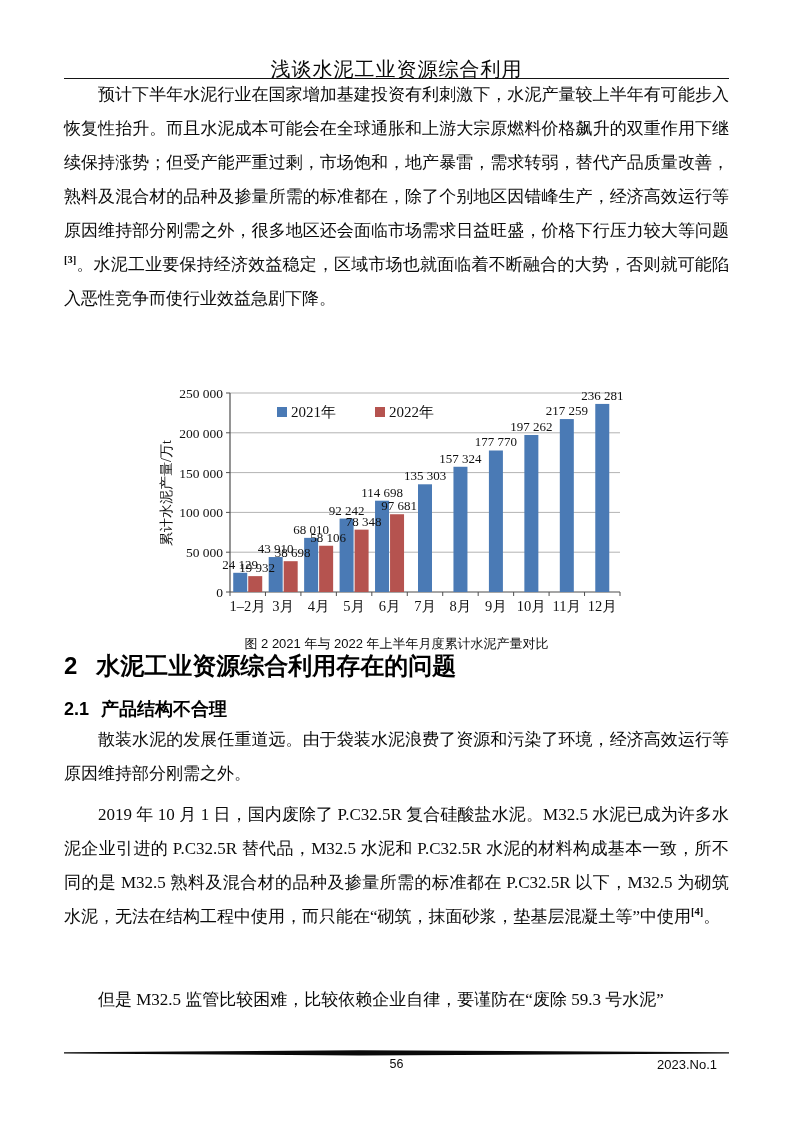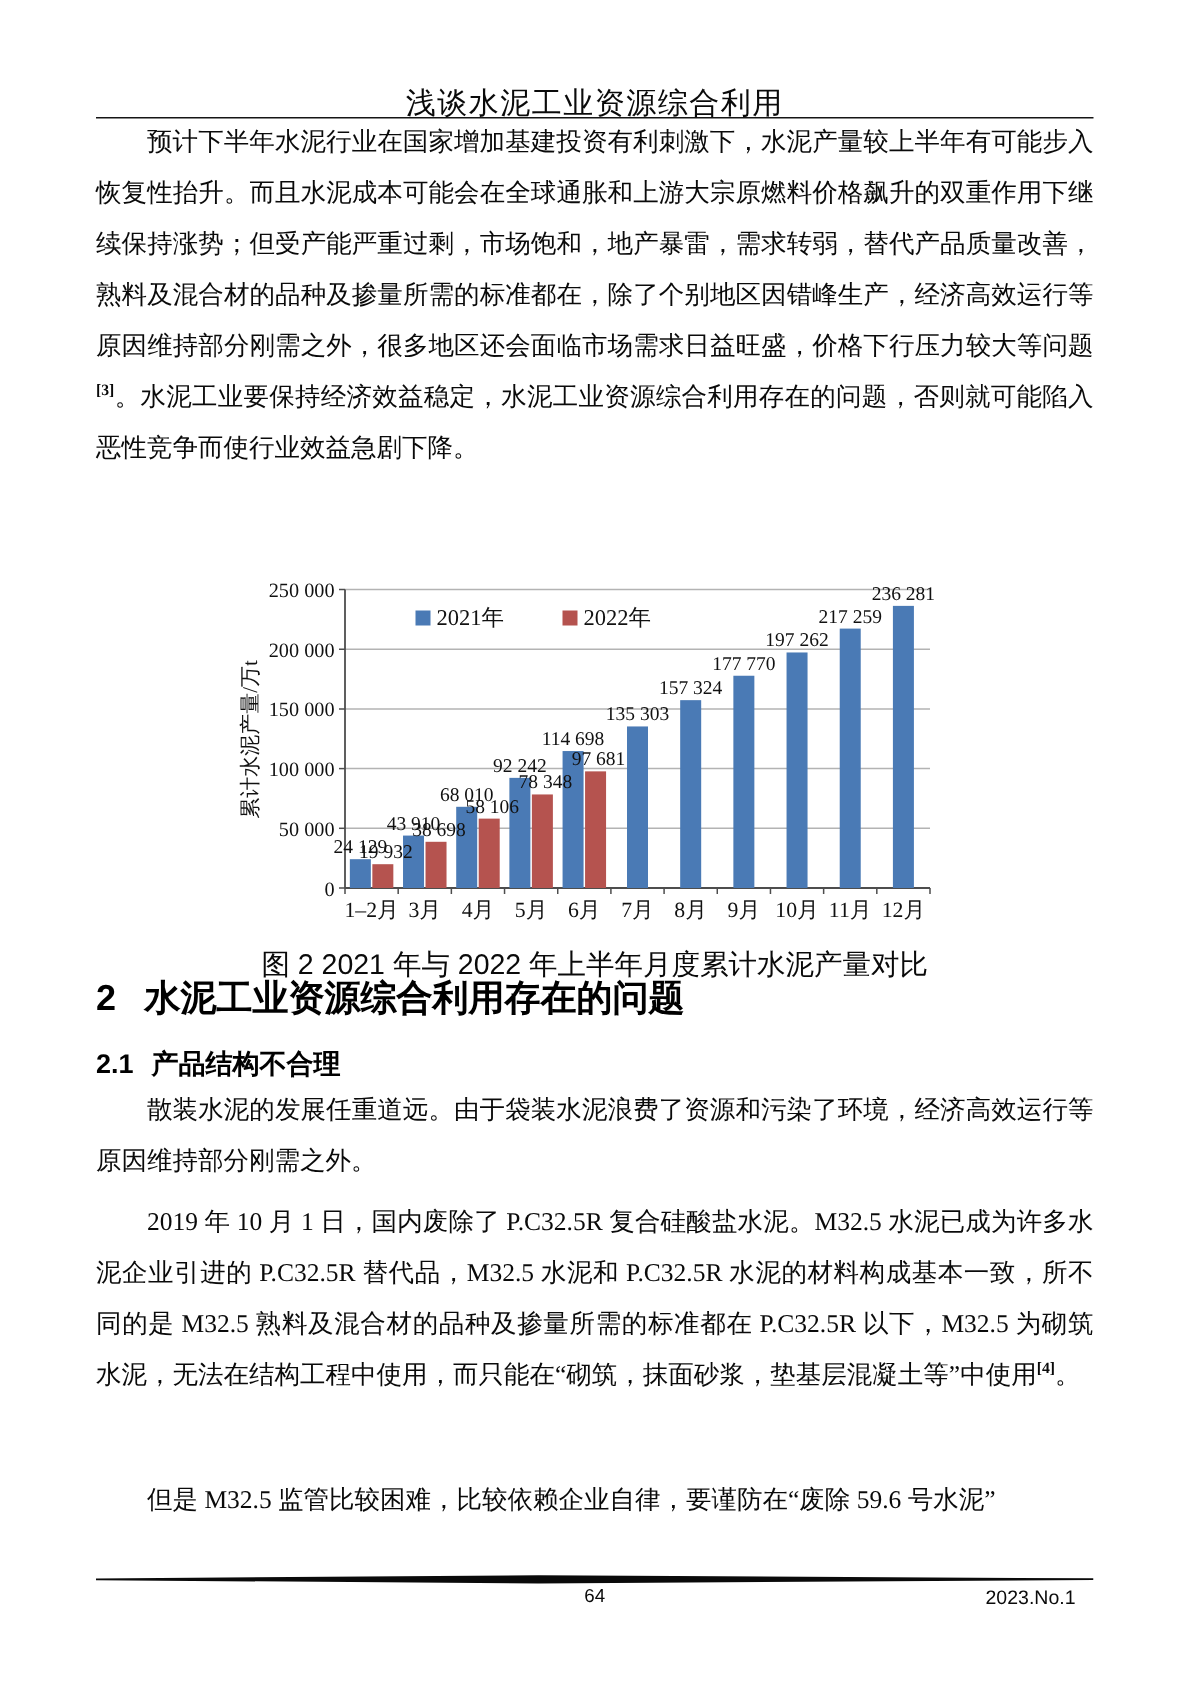--- a/index.html
+++ b/index.html
@@ -20,21 +20,21 @@
   #para1{top:78px;}
   #para2{top:723px;}
   #para3{top:798px;}
   #para4{top:983px;}
   sup.cite{font-size:10.5px;font-weight:bold;vertical-align:super;line-height:0;}
   .figure{position:absolute;left:158px;top:385px;width:505px;height:237px;}
   .figure svg text{font-family:"Liberation Serif","DejaVu Serif",serif;fill:#111;}
   .caption{
     position:absolute;left:64px;top:635px;width:665px;margin:0;
     text-align:center;font-family:"Liberation Sans","DejaVu Sans",sans-serif;
-    font-size:19px;line-height:18px;
+    font-size:13px;line-height:18px;
   }
   .h2{
     position:absolute;left:64px;top:653px;width:665px;margin:0;
     font-family:"Liberation Sans","DejaVu Sans",sans-serif;
     font-size:24px;font-weight:bold;line-height:26px;color:#000;
   }
   .h2 .num{margin-right:19px;}
   .h3{
     position:absolute;left:64px;top:697px;width:665px;margin:0;
     font-family:"Liberation Sans","DejaVu Sans",sans-serif;
@@ -51,21 +51,21 @@
 </style>
 </head>
 <body>
 
 <div class="page">
 
   <div class="header">
     <span>浅谈水泥工业资源综合利用</span>
   </div>
 
-  <p class="para" id="para1"><span>预计下半年水泥行业在国家增加基建投资有利刺激下，水泥产量较上半年有可能步入恢复性抬升。而且水泥成本可能会在全球通胀和上游大宗原燃料价格飙升的双重作用下继续保持涨势；但受产能严重过剩，市场饱和，地产暴雷，需求转弱，替代产品质量改善，熟料及混合材的品种及掺量所需的标准都在，除了个别地区因错峰生产，经济高效运行等原因维持部分刚需之外，很多地区还会面临市场需求日益旺盛，价格下行压力较大等问题</span><sup class="cite">[3]</sup><span>。水泥工业要保持经济效益稳定，水泥工业资源综合利用存在的问题，否则就可能陷入恶性竞争而使行业效益急剧下降。</span></p>
+  <p class="para" id="para1"><span>预计下半年水泥行业在国家增加基建投资有利刺激下，水泥产量较上半年有可能步入恢复性抬升。而且水泥成本可能会在全球通胀和上游大宗原燃料价格飙升的双重作用下继续保持涨势；但受产能严重过剩，市场饱和，地产暴雷，需求转弱，替代产品质量改善，熟料及混合材的品种及掺量所需的标准都在，除了个别地区因错峰生产，经济高效运行等原因维持部分刚需之外，很多地区还会面临市场需求日益旺盛，价格下行压力较大等问题</span><sup class="cite">[3]</sup><span>。水泥工业要保持经济效益稳定，区域市场也就面临着不断融合的大势，否则就可能陷入恶性竞争而使行业效益急剧下降。</span></p>
 
   <div class="figure">
     <svg id="chart-svg" width="505" height="237" viewBox="0 0 505 237">
         <line x1="68" y1="207" x2="72" y2="207" stroke="#4d4d4d" stroke-width="1"></line>
         <text x="65" y="212" text-anchor="end" font-size="13.5">0</text>
         <line x1="72" y1="167.2" x2="462" y2="167.2" stroke="#b3b3b3" stroke-width="1"></line>
         <line x1="68" y1="167.2" x2="72" y2="167.2" stroke="#4d4d4d" stroke-width="1"></line>
         <text x="65" y="172.2" text-anchor="end" font-size="13.5">50 000</text>
         <line x1="72" y1="127.4" x2="462" y2="127.4" stroke="#b3b3b3" stroke-width="1"></line>
         <line x1="68" y1="127.4" x2="72" y2="127.4" stroke="#4d4d4d" stroke-width="1"></line>
@@ -147,24 +147,24 @@
   <p class="caption">图 2  2021 年与 2022 年上半年月度累计水泥产量对比</p>
 
   <h2 class="h2"><span class="num">2</span><span>水泥工业资源综合利用存在的问题</span></h2>
 
   <h3 class="h3"><span class="num">2.1</span><span>产品结构不合理</span></h3>
 
   <p class="para" id="para2">散装水泥的发展任重道远。由于袋装水泥浪费了资源和污染了环境，经济高效运行等原因维持部分刚需之外。</p>
 
   <p class="para" id="para3"><span>2019 年 10 月 1 日，国内废除了 P.C32.5R 复合硅酸盐水泥。M32.5 水泥已成为许多水泥企业引进的 P.C32.5R 替代品，M32.5 水泥和 P.C32.5R 水泥的材料构成基本一致，所不同的是 M32.5 熟料及混合材的品种及掺量所需的标准都在 P.C32.5R 以下，M32.5 为砌筑水泥，无法在结构工程中使用，而只能在“砌筑，抹面砂浆，垫基层混凝土等”中使用</span><sup class="cite">[4]</sup><span>。</span></p>
 
-  <p class="para" id="para4">但是 M32.5 监管比较困难，比较依赖企业自律，要谨防在“废除 59.6 号水泥”</p>
+  <p class="para" id="para4">但是 M32.5 监管比较困难，比较依赖企业自律，要谨防在“废除 59.3 号水泥”</p>
 
   <svg class="footer-rule" viewBox="0 0 665 6">
     <polygon points="0,2.3 295,0.2 665,2.2 665,3.4 295,5.6 0,3.5" fill="#0a0a0a"></polygon>
   </svg>
 
   <div class="footer-row">
-    <span class="footer-page">64</span>
+    <span class="footer-page">56</span>
     <span class="footer-issue">2023.No.1</span>
   </div>
 
 </div>
 
 </body></html>

